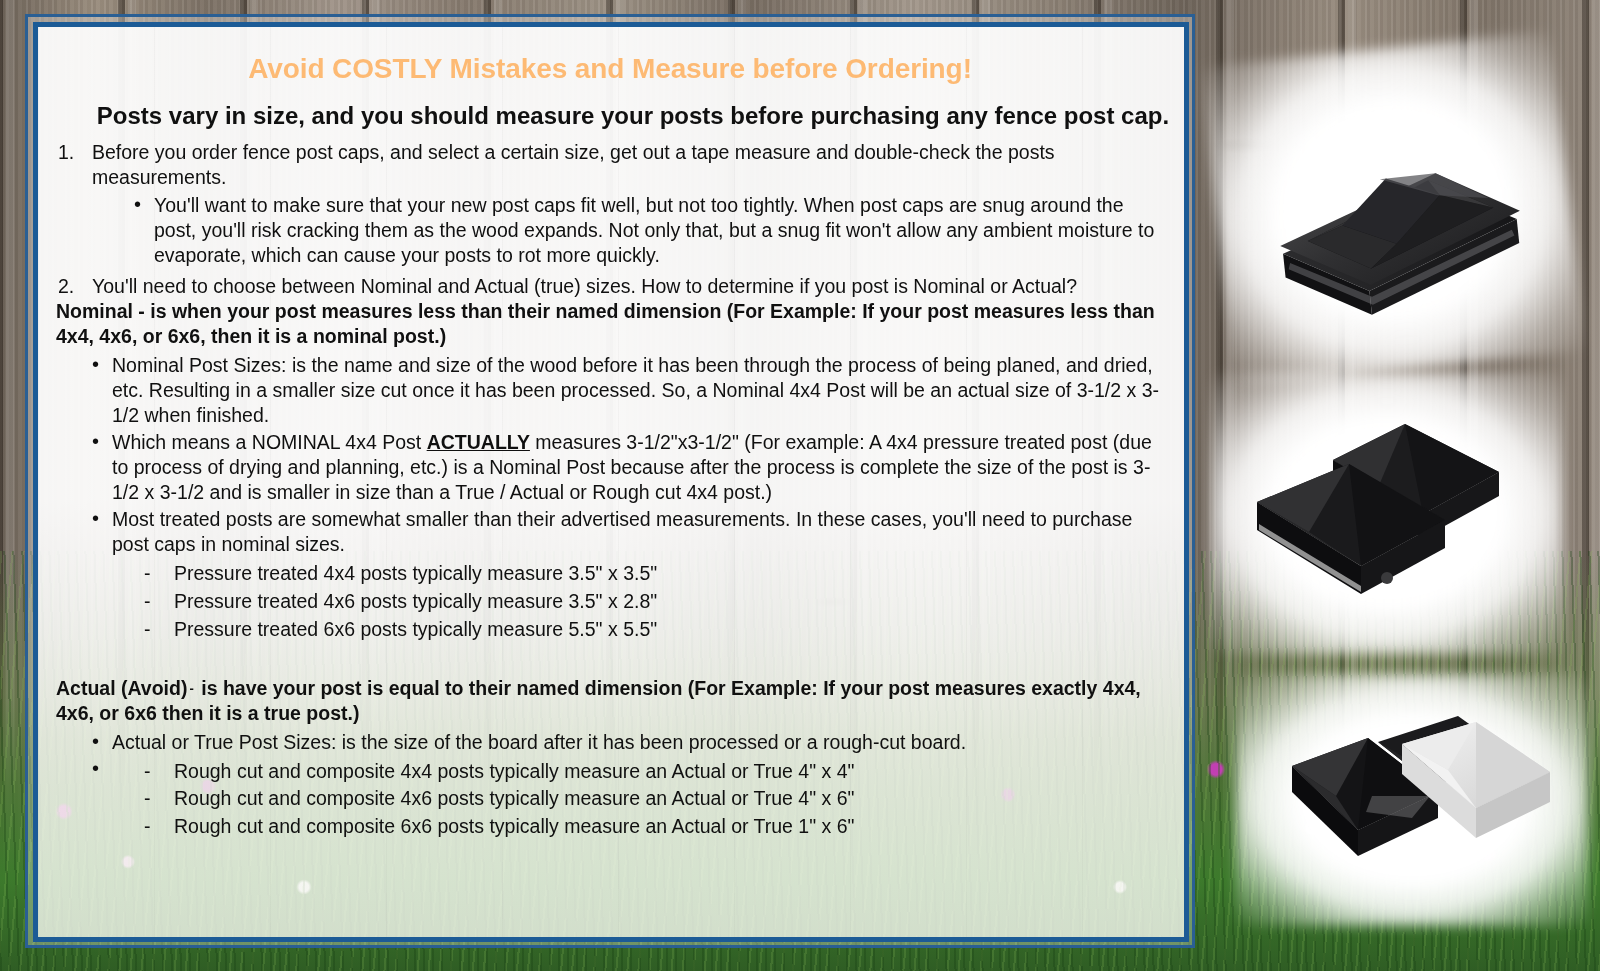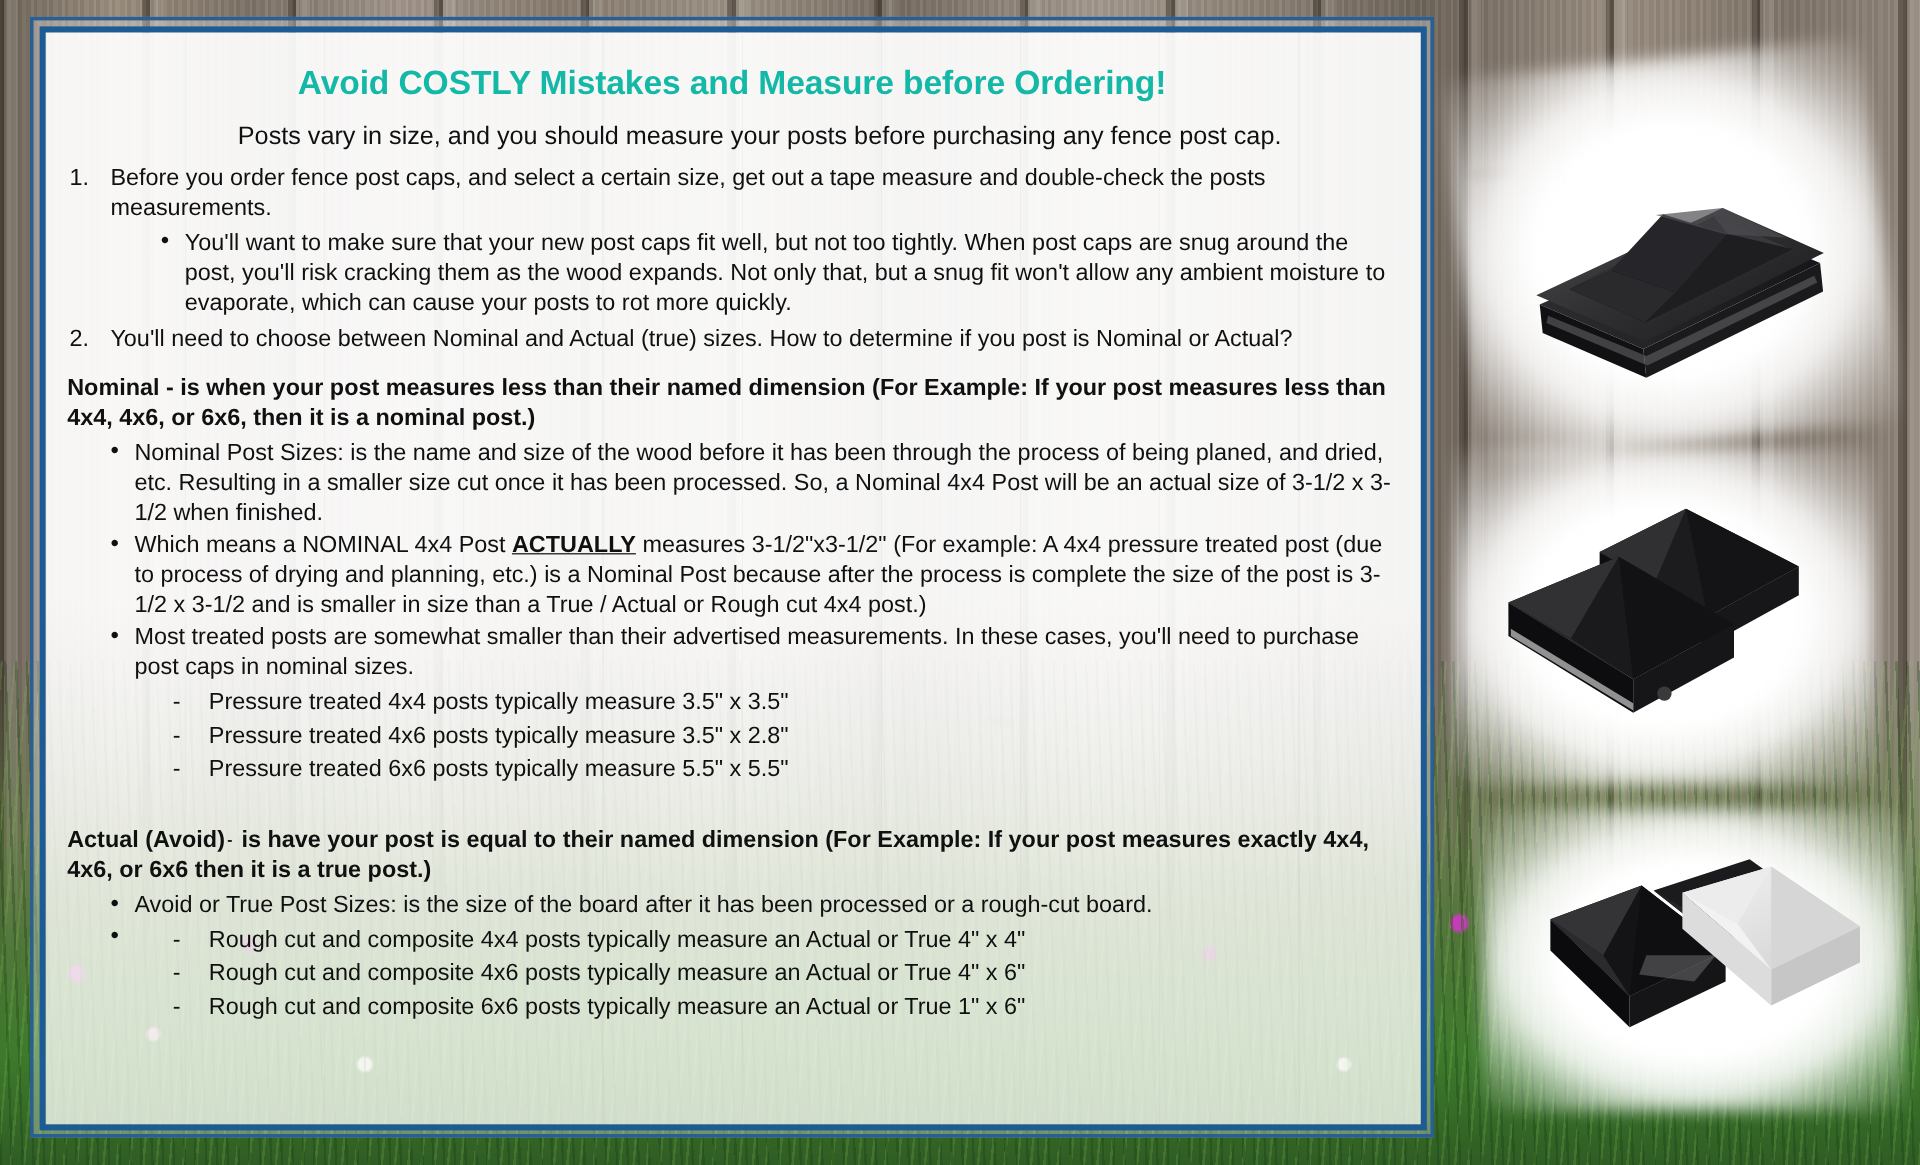--- a/index.html
+++ b/index.html
@@ -139,30 +139,30 @@
     inset: 0;
     padding: 8px 14px 0 12px;
     box-sizing: border-box;
     color: #101010;
     font-size: 19.5px;
     line-height: 1.28;
   }
 
   .title {
     text-align: center;
-    color: #14b8a6;
+    color: #fdba74;
     font-size: 28px;
     font-weight: bold;
     margin: 16px 0 4px 0;
     letter-spacing: -0.1px;
   }
   .subtitle {
     text-align: center;
-    font-size: 21px;
-    font-weight: normal;
+    font-size: 24px;
+    font-weight: bold;
     margin: 14px 0 8px 0;
     padding-left: 46px;
   }
 
   ol.numbered {
     list-style: none;
     margin: 0;
     padding: 0;
   }
   .num-item {
@@ -190,21 +190,20 @@
   .bullet > .dot {
     position: absolute;
     left: 42px;
     top: -1px;
     font-size: 20px;
     line-height: 1.28;
   }
 
   .heading-block {
     font-weight: bold;
-    margin-top: 16px;
     padding-left: 6px;
   }
   .heading-block.spaced { margin-top: 34px; }
   .small-dash {
     font-size: 13px;
     font-weight: bold;
     vertical-align: 2px;
     padding: 0 2px;
   }
 
@@ -316,21 +315,21 @@
           <span class="dash">-</span>
           <span>Pressure treated 6x6 posts typically measure 5.5" x 5.5"</span>
         </li>
       </ul>
 
       <div class="heading-block spaced"><span>Actual (Avoid)</span><span class="small-dash">-</span><span> is have your post is equal to their named dimension (For Example: If your post measures exactly 4x4, 4x6, or 6x6 then it is a true post.)</span></div>
 
       <ul class="bullets">
         <li class="bullet">
           <span class="dot">•</span>
-          <span>Avoid or True Post Sizes: is the size of the board after it has been processed or a rough-cut board.</span>
+          <span>Actual or True Post Sizes: is the size of the board after it has been processed or a rough-cut board.</span>
         </li>
         <li class="bullet">
           <span class="dot">•</span>
         </li>
       </ul>
 
       <ul class="dashes">
         <li class="dash-item">
           <span class="dash">-</span>
           <span>Rough cut and composite 4x4 posts typically measure an Actual or True 4" x 4"</span>

